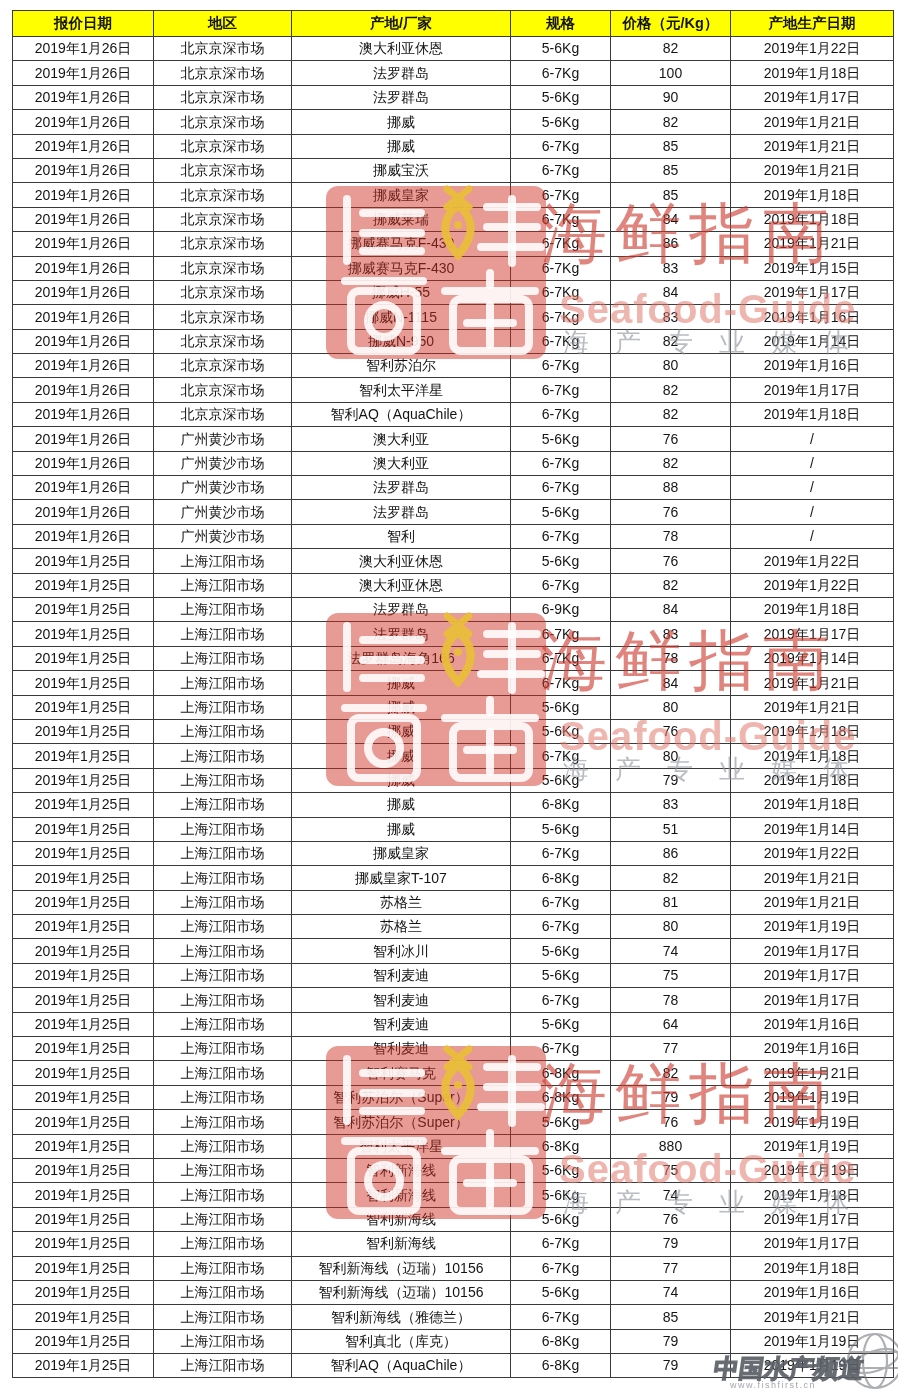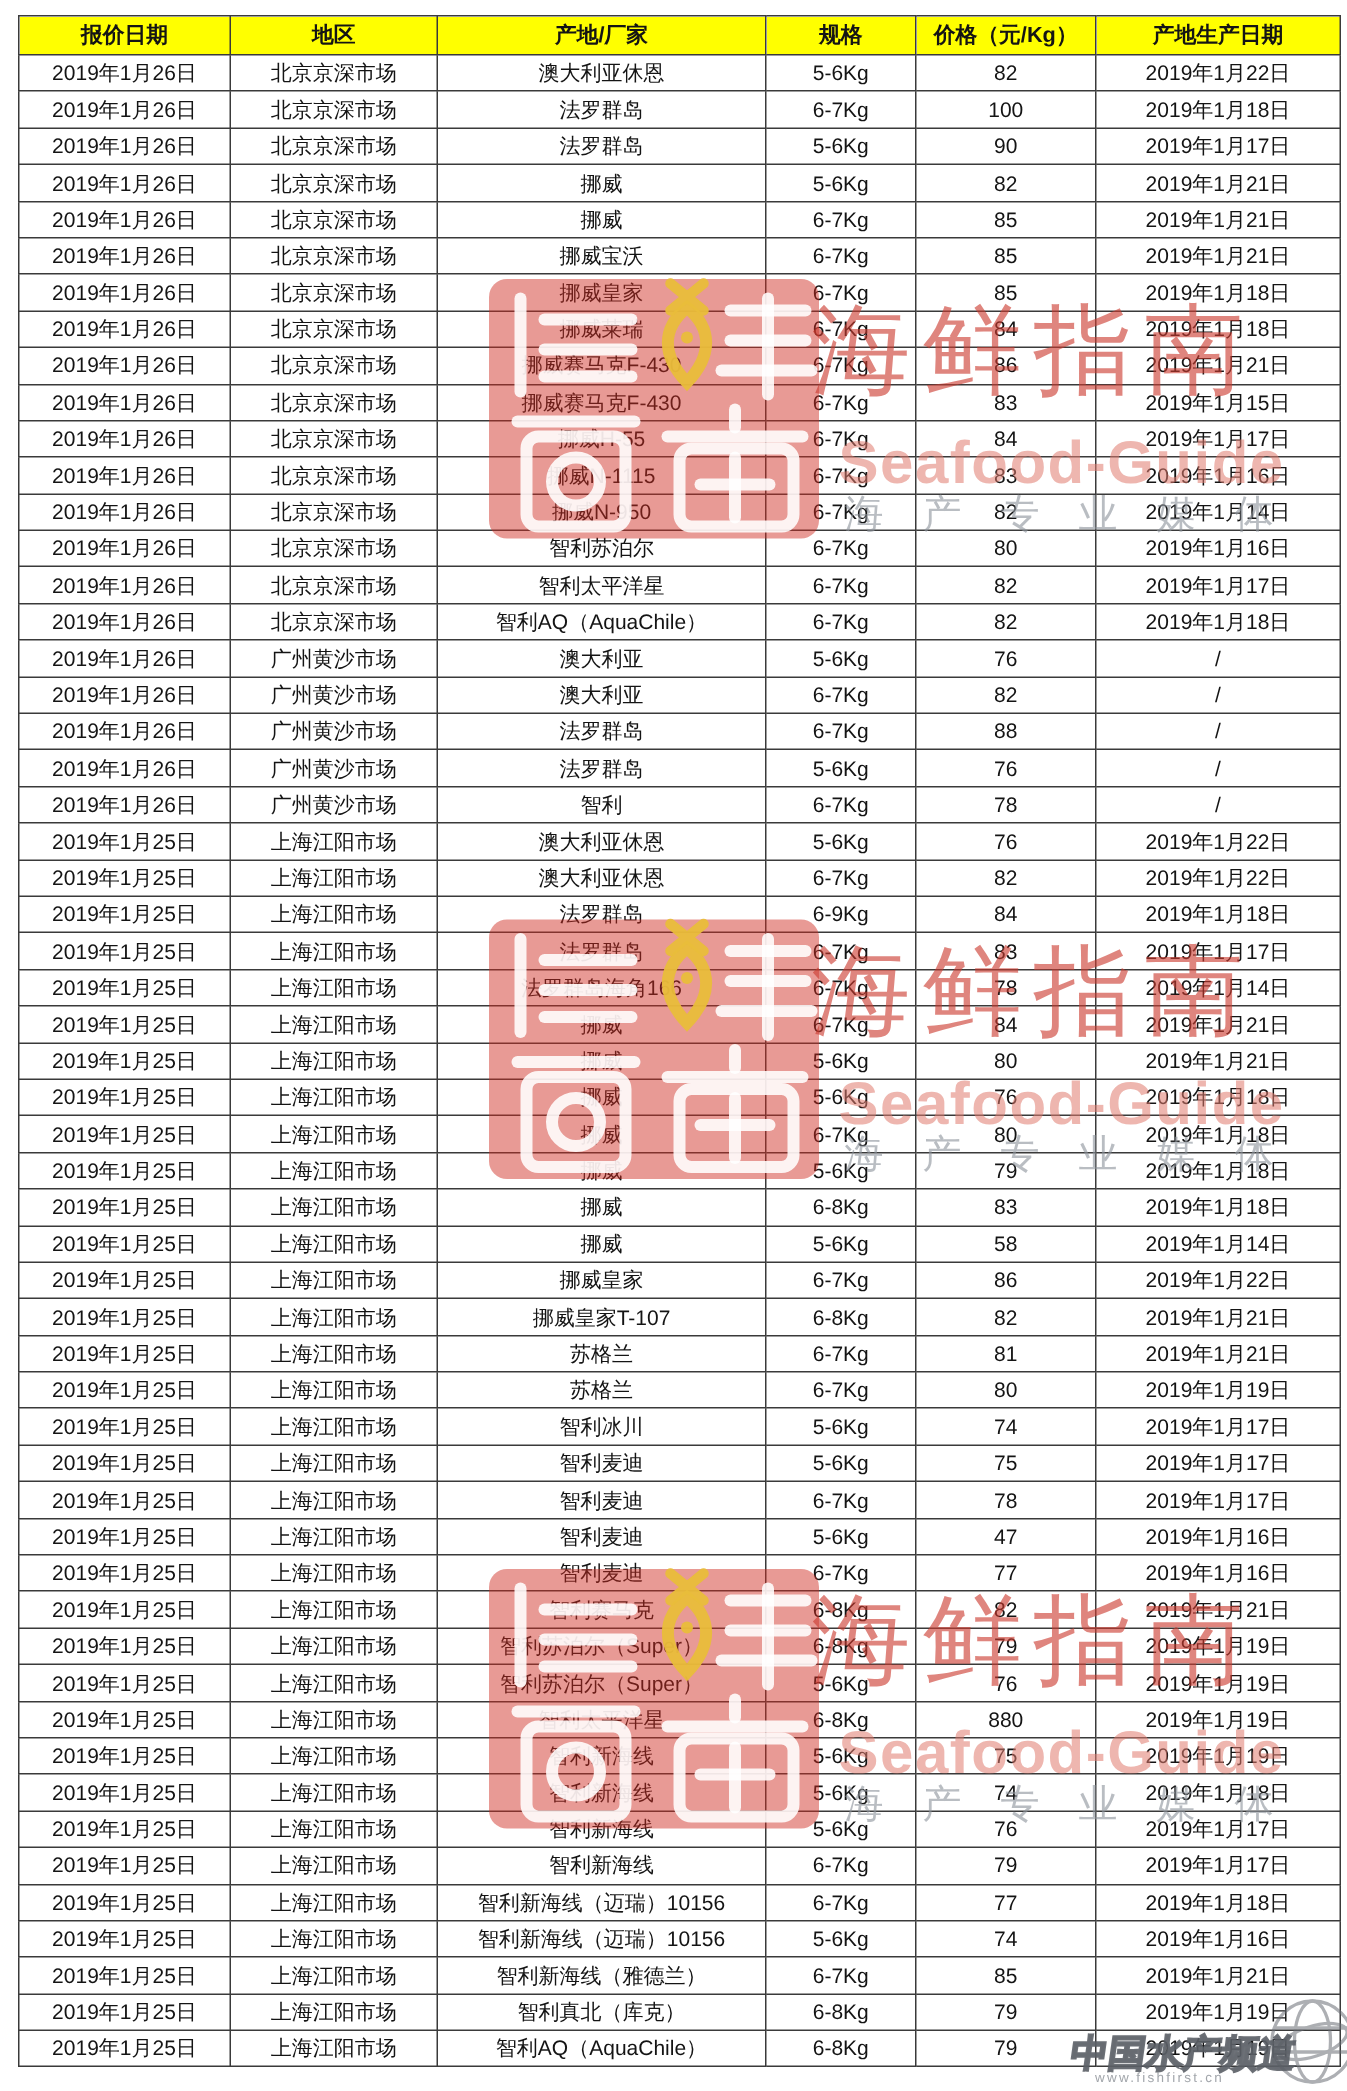--- a/index.html
+++ b/index.html
@@ -352,21 +352,21 @@
           <td>挪威</td>
           <td>6-8Kg</td>
           <td>83</td>
           <td>2019年1月18日</td>
         </tr>
         <tr>
           <td>2019年1月25日</td>
           <td>上海江阳市场</td>
           <td>挪威</td>
           <td>5-6Kg</td>
-          <td>58</td>
+          <td>51</td>
           <td>2019年1月14日</td>
         </tr>
         <tr>
           <td>2019年1月25日</td>
           <td>上海江阳市场</td>
           <td>挪威皇家</td>
           <td>6-7Kg</td>
           <td>86</td>
           <td>2019年1月22日</td>
         </tr>
@@ -416,21 +416,21 @@
           <td>智利麦迪</td>
           <td>6-7Kg</td>
           <td>78</td>
           <td>2019年1月17日</td>
         </tr>
         <tr>
           <td>2019年1月25日</td>
           <td>上海江阳市场</td>
           <td>智利麦迪</td>
           <td>5-6Kg</td>
-          <td>47</td>
+          <td>64</td>
           <td>2019年1月16日</td>
         </tr>
         <tr>
           <td>2019年1月25日</td>
           <td>上海江阳市场</td>
           <td>智利麦迪</td>
           <td>6-7Kg</td>
           <td>77</td>
           <td>2019年1月16日</td>
         </tr>

